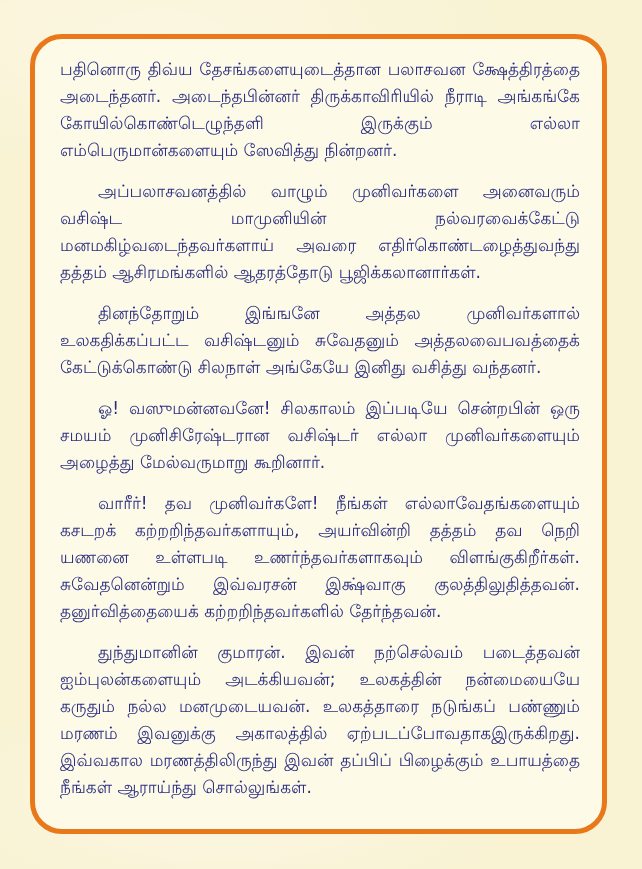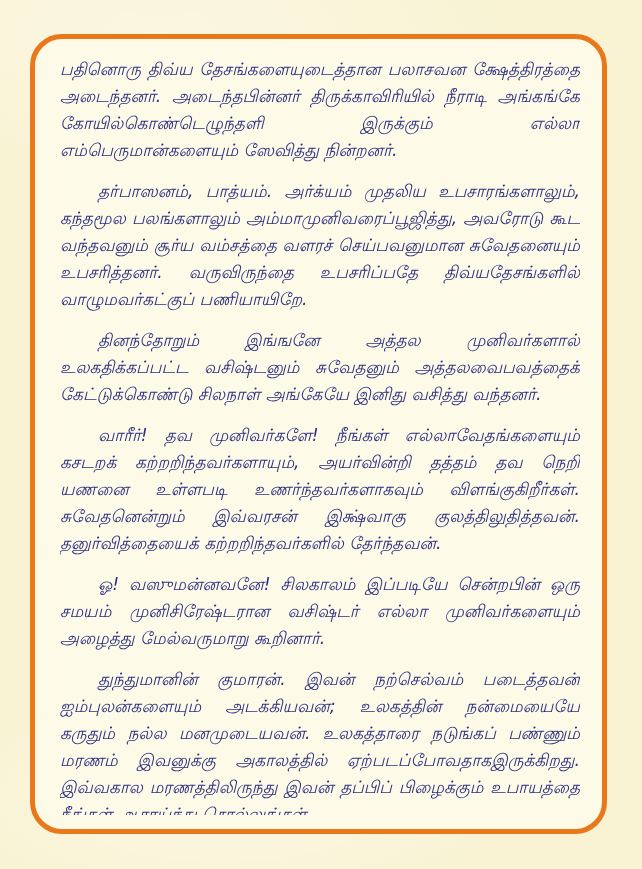--- a/index.html
+++ b/index.html
@@ -14,21 +14,20 @@
     background: var(--page-bg, #F9F3D4);
   }
   .page {
     position: relative;
     width: 533px;
     height: 869px;
     background:
       radial-gradient(ellipse 420px 160px at 42% 92%, rgba(255,255,255,0.35), rgba(255,255,255,0) 70%),
       radial-gradient(ellipse 500px 200px at 30% 4%, rgba(255,255,255,0.30), rgba(255,255,255,0) 70%),
       var(--page-bg, #F9F3D4);
-    font-style: italic;
   }
   .panel {
     position: absolute;
     left: 30px;
     top: 34px;
     width: 577px;
     height: 800px;
     box-sizing: border-box;
     background: var(--panel-bg, #FDFAE8);
     border: 5px solid var(--border-color, #E8781A);
@@ -58,21 +57,21 @@
     margin-bottom: 0;
   }
 </style>
 </head>
 <body>
 
 <div class="page">
   <div class="panel">
     <div class="content">
       <p class="no-indent">பதினொரு திவ்ய தேசங்களையுடைத்தான பலாசவன க்ஷேத்திரத்தை அடைந்தனர். அடைந்தபின்னர் திருக்காவிரியில் நீராடி அங்கங்கே கோயில்கொண்டெழுந்தளி இருக்கும் எல்லா எம்பெருமான்களையும் ஸேவித்து நின்றனர்.</p>
-      <p>தர்பாஸனம், பாத்யம். அர்க்யம் முதலிய உபசாரங்களாலும், கந்தமூல பலங்களாலும் அம்மாமுனிவரைப்பூஜித்து, அவரோடு கூட வந்தவனும் சூர்ய வம்சத்தை வளரச் செய்பவனுமான சுவேதனையும் உபசரித்தனர். வருவிருந்தை உபசரிப்பதே திவ்யதேசங்களில் வாழுமவர்கட்குப் பணியாயிறே.</p>
+      <p>அப்பலாசவனத்தில் வாழும் முனிவர்களை அனைவரும் வசிஷ்ட மாமுனியின் நல்வரவைக்கேட்டு மனமகிழ்வடைந்தவர்களாய் அவரை எதிர்கொண்டழைத்துவந்து தத்தம் ஆசிரமங்களில் ஆதரத்தோடு பூஜிக்கலானார்கள்.</p>
       <p>தினந்தோறும் இங்ஙனே அத்தல முனிவர்களால் உலகதிக்கப்பட்ட வசிஷ்டனும் சுவேதனும் அத்தலவைபவத்தைக் கேட்டுக்கொண்டு சிலநாள் அங்கேயே இனிது வசித்து வந்தனர்.</p>
+      <p>ஓ! வஸுமன்னவனே! சிலகாலம் இப்படியே சென்றபின் ஒரு சமயம் முனிசிரேஷ்டரான வசிஷ்டர் எல்லா முனிவர்களையும் அழைத்து மேல்வருமாறு கூறினார்.</p>
       <p>வாரீர்! தவ முனிவர்களே! நீங்கள் எல்லாவேதங்களையும் கசடறக் கற்றறிந்தவர்களாயும், அயர்வின்றி தத்தம் தவ நெறி யணனை உள்ளபடி உணர்ந்தவர்களாகவும் விளங்குகிறீர்கள். சுவேதனென்றும் இவ்வரசன் இக்ஷ்வாகு குலத்திலுதித்தவன். தனுர்வித்தையைக் கற்றறிந்தவர்களில் தேர்ந்தவன்.</p>
-      <p>ஓ! வஸுமன்னவனே! சிலகாலம் இப்படியே சென்றபின் ஒரு சமயம் முனிசிரேஷ்டரான வசிஷ்டர் எல்லா முனிவர்களையும் அழைத்து மேல்வருமாறு கூறினார்.</p>
       <p>துந்துமானின் குமாரன். இவன் நற்செல்வம் படைத்தவன் ஐம்புலன்களையும் அடக்கியவன்; உலகத்தின் நன்மையையே கருதும் நல்ல மனமுடையவன். உலகத்தாரை நடுங்கப் பண்ணும் மரணம் இவனுக்கு அகாலத்தில் ஏற்படப்போவதாகஇருக்கிறது. இவ்வகால மரணத்திலிருந்து இவன் தப்பிப் பிழைக்கும் உபாயத்தை நீங்கள் ஆராய்ந்து சொல்லுங்கள்.</p>
 
     </div>
   </div>
 </div>
 
 </body></html>

